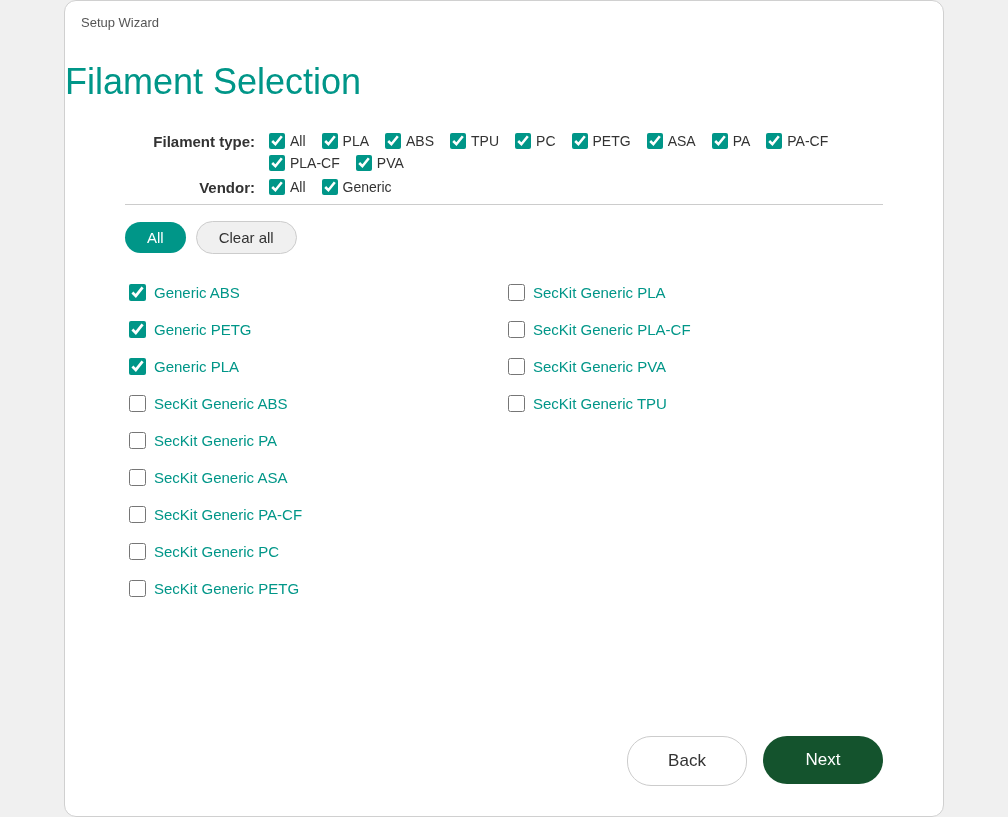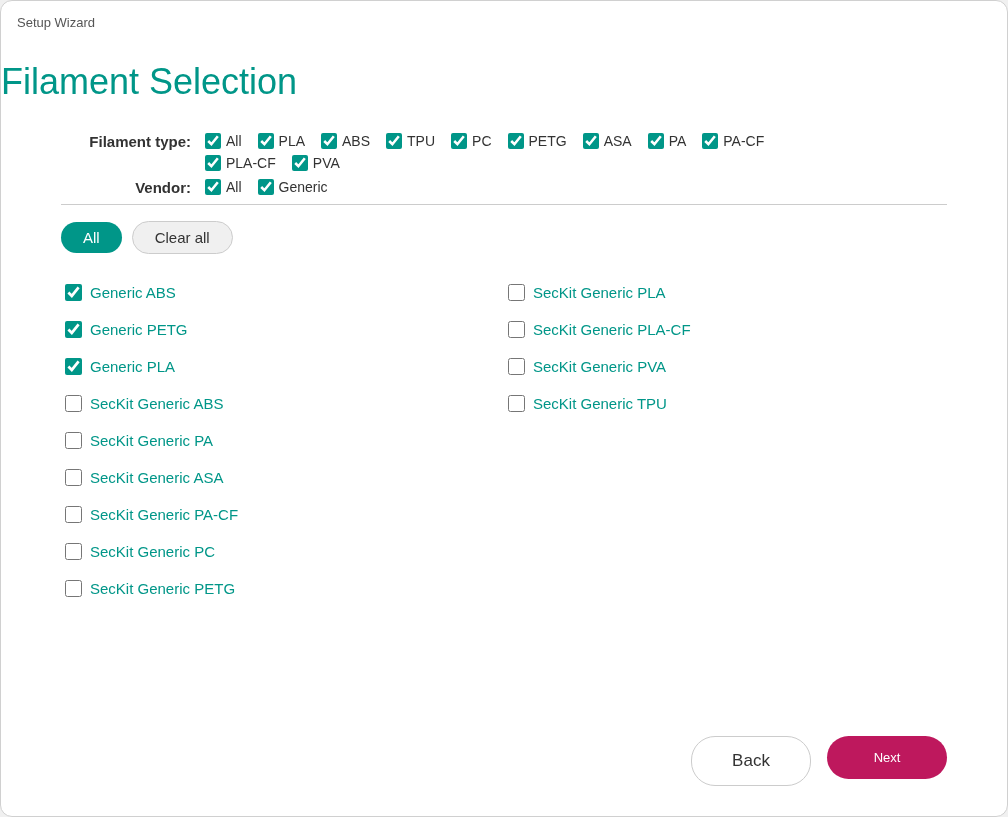--- a/index.html
+++ b/index.html
@@ -5,21 +5,21 @@
     * { box-sizing: border-box; margin: 0; padding: 0; }
     body {
       font-family: -apple-system, BlinkMacSystemFont, 'Segoe UI', sans-serif;
       background: #f0f0f0;
       display: flex;
       justify-content: center;
       align-items: center;
       min-height: 100vh;
     }
     .window {
-      width: 1008px;
+      width: 880px;
       min-height: 817px;
       background: #ffffff;
       border-radius: 12px;
       border: 1px solid #d0d0d0;
       position: relative;
       display: flex;
       flex-direction: column;
     }
     .setup-wizard-label {
       position: absolute;
@@ -129,26 +129,26 @@
       background: white;
       color: #333;
       border: 1.5px solid #ccc;
       border-radius: 24px;
       padding: 14px 40px;
       font-size: 17px;
       cursor: pointer;
       min-width: 120px;
     }
     .btn-next {
-      background: #be185d;
+      background: #14532d;
       color: white;
       border: none;
       border-radius: 24px;
       padding: 14px 40px;
-      font-size: 13px;
+      font-size: 17px;
       cursor: pointer;
       min-width: 120px;
     }
     .filter-row-wrap {
       display: flex;
       align-items: flex-start;
       margin-bottom: 8px;
     }
     .filter-options-wrap {
       display: flex;

